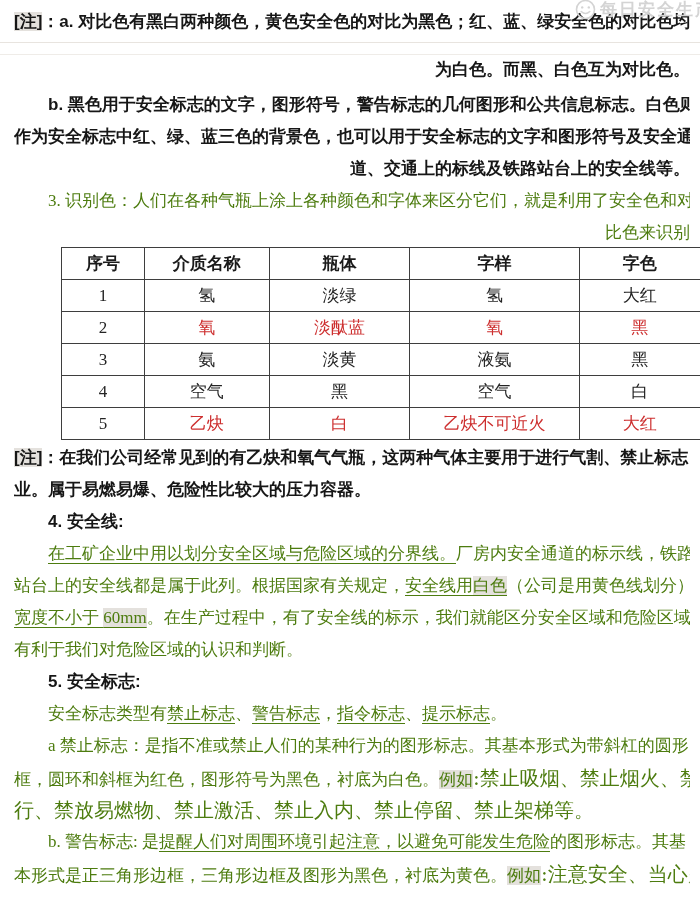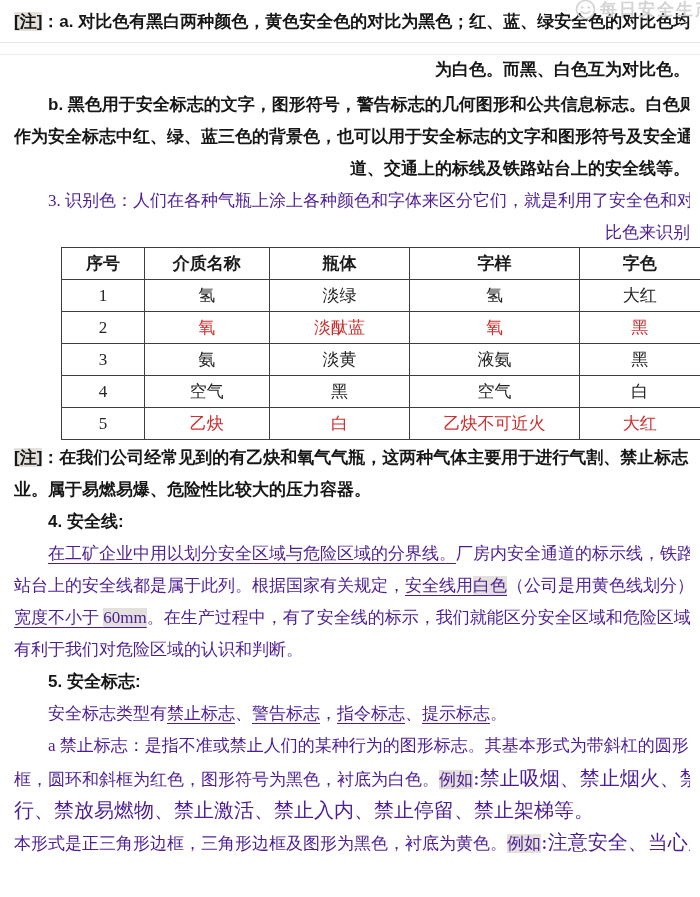--- a/index.html
+++ b/index.html
@@ -16,21 +16,21 @@
   .watermark svg{flex:0 0 auto;}
   
   .seam{position:absolute;left:0;width:700px;height:1px;}
   .seam-1{top:42px;background:#e8e4df;}
   .seam-2{top:54px;background:#efece8;}
   
   .textblock{padding:0 10px 0 14px;}
   #top-text{padding-top:6px;text-align:right;}
   .line{height:32px;line-height:32px;font-size:17px;white-space:nowrap;overflow:hidden;}
   .f-bold{font-family:"Liberation Sans","DejaVu Sans",sans-serif;font-weight:bold;color:#161616;}
-  .f-serif{font-family:"Liberation Serif","DejaVu Serif",serif;color:#4c1d95;}
+  .f-serif{font-family:"Liberation Serif","DejaVu Serif",serif;color:#4d7c0f;}
   .ind{padding-left:34px;}
   [data-name="note-contrast-2"]{margin-top:16px;}
   [data-name="para-bw-usage-1"]{margin-top:3px;}
   
   .seg-plain{}
   .seg-tag{background:#e4e1dd;}
   .seg-hl{background:#e4e1dd;}
   .seg-u{text-decoration:underline;text-underline-offset:4px;text-decoration-thickness:1px;margin-top:28px;}
   .seg-uhl{text-decoration:underline;text-underline-offset:4px;text-decoration-thickness:1px;background:#e4e1dd;}
   .seg-kai{font-family:"DejaVu Serif","Liberation Serif",serif;font-size:20px;}
@@ -140,14 +140,15 @@
     <div class="line f-bold ind" data-name="heading-safety-line"><span class="seg-plain" data-name="text-segment">4. 安全线:</span></div>
     <div class="line f-serif ind" data-name="para-safety-line-1"><span class="seg-u" data-name="text-segment">在工矿企业中用以划分安全区域与危险区域的分界线。</span><span class="seg-plain" data-name="text-segment">厂房内安全通道的标示线，铁路</span></div>
     <div class="line f-serif" data-name="para-safety-line-2"><span class="seg-plain" data-name="text-segment">站台上的安全线都是属于此列。根据国家有关规定，</span><span class="seg-u" data-name="text-segment">安全线用</span><span class="seg-uhl" data-name="text-segment">白色</span><span class="seg-plain" data-name="text-segment">（公司是用黄色线划分），</span></div>
     <div class="line f-serif" data-name="para-safety-line-3"><span class="seg-u" data-name="text-segment">宽度不小于 </span><span class="seg-uhl" data-name="text-segment">60mm</span><span class="seg-plain" data-name="text-segment">。在生产过程中，有了安全线的标示，我们就能区分安全区域和危险区域，</span></div>
     <div class="line f-serif" data-name="para-safety-line-4"><span class="seg-plain" data-name="text-segment">有利于我们对危险区域的认识和判断。</span></div>
     <div class="line f-bold ind" data-name="heading-safety-signs"><span class="seg-plain" data-name="text-segment">5. 安全标志:</span></div>
     <div class="line f-serif ind" data-name="para-sign-types"><span class="seg-plain" data-name="text-segment">安全标志类型有</span><span class="seg-u" data-name="text-segment">禁止标志</span><span class="seg-plain" data-name="text-segment">、</span><span class="seg-u" data-name="text-segment">警告标志</span><span class="seg-plain" data-name="text-segment">，</span><span class="seg-u" data-name="text-segment">指令标志</span><span class="seg-plain" data-name="text-segment">、</span><span class="seg-u" data-name="text-segment">提示标志</span><span class="seg-plain" data-name="text-segment">。</span></div>
     <div class="line f-serif ind" data-name="para-prohibition-1"><span class="seg-plain" data-name="text-segment">a 禁止标志：是指不准或禁止人们的某种行为的图形标志。其基本形式为带斜杠的圆形</span></div>
     <div class="line f-serif" data-name="para-prohibition-2"><span class="seg-plain" data-name="text-segment">框，圆环和斜框为红色，图形符号为黑色，衬底为白色。</span><span class="seg-hl" data-name="text-segment">例如</span><span class="seg-kai" data-name="text-segment">:禁止吸烟、禁止烟火、禁止通</span></div>
     <div class="line f-serif" data-name="para-prohibition-3"><span class="seg-kai" data-name="text-segment">行、禁放易燃物、禁止激活、禁止入内、禁止停留、禁止架梯等。</span></div>
+    <div class="line f-serif ind" data-name="para-warning-1"><span class="seg-plain" data-name="text-segment">b. 警告标志: 是</span><span class="seg-u" data-name="text-segment">提醒人们对周围环境引起注意，以避免可能发生危险</span><span class="seg-plain" data-name="text-segment">的图形标志。其基</span></div>
     <div class="line f-serif" data-name="para-warning-2"><span class="seg-plain" data-name="text-segment">本形式是正三角形边框，三角形边框及图形为黑色，衬底为黄色。</span><span class="seg-hl" data-name="text-segment">例如</span><span class="seg-kai" data-name="text-segment">:注意安全、当心火</span></div>
   </div>
 
 </body></html>

